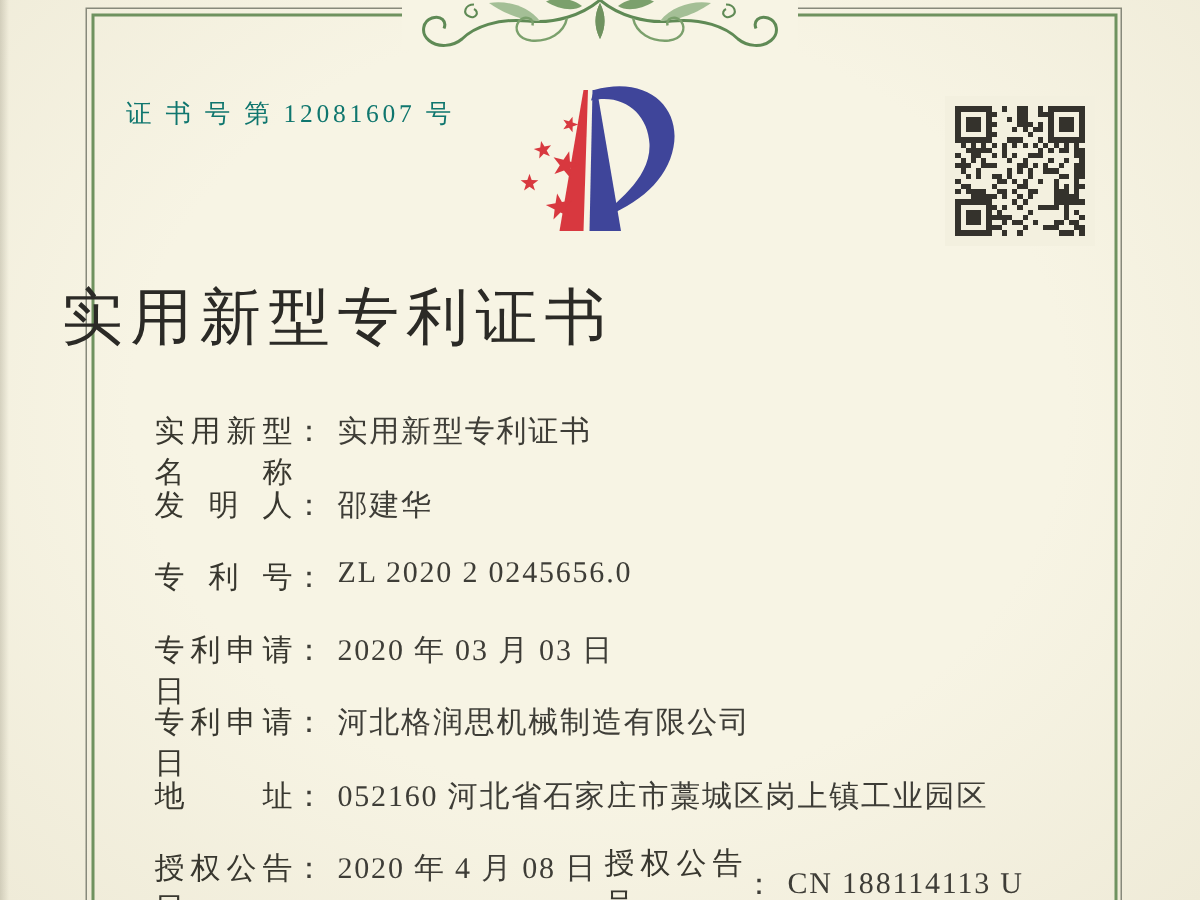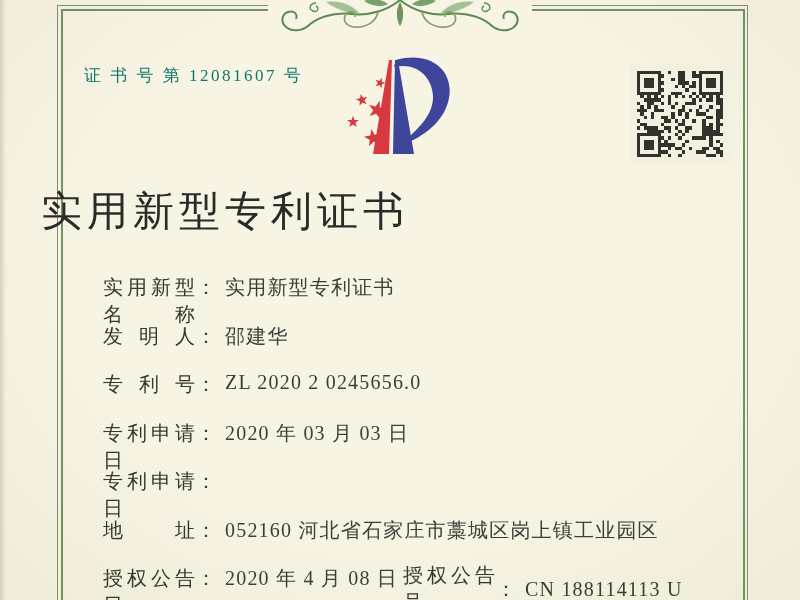--- a/index.html
+++ b/index.html
@@ -310,20 +310,21 @@
     <span class="fvalue">ZL 2020 2 0245656.0</span>
   </div>
   <div class="row">
     <span class="flabel">专利申请日</span>
       <span class="fcolon">：</span>
     <span class="fvalue">2020 年 03 月 03 日</span>
   </div>
   <div class="row">
     <span class="flabel">专利申请日</span>
       <span class="fcolon">：</span>
+    <span class="fvalue">河北格润思机械制造有限公司</span>
   </div>
   <div class="row">
     <span class="flabel">地址</span>
       <span class="fcolon">：</span>
     <span class="fvalue">052160 河北省石家庄市藁城区岗上镇工业园区</span>
   </div>
   <div class="row">
     <span class="flabel">授权公告日</span>
       <span class="fcolon">：</span>
     <span class="fvalue">2020 年 4 月 08 日</span>

